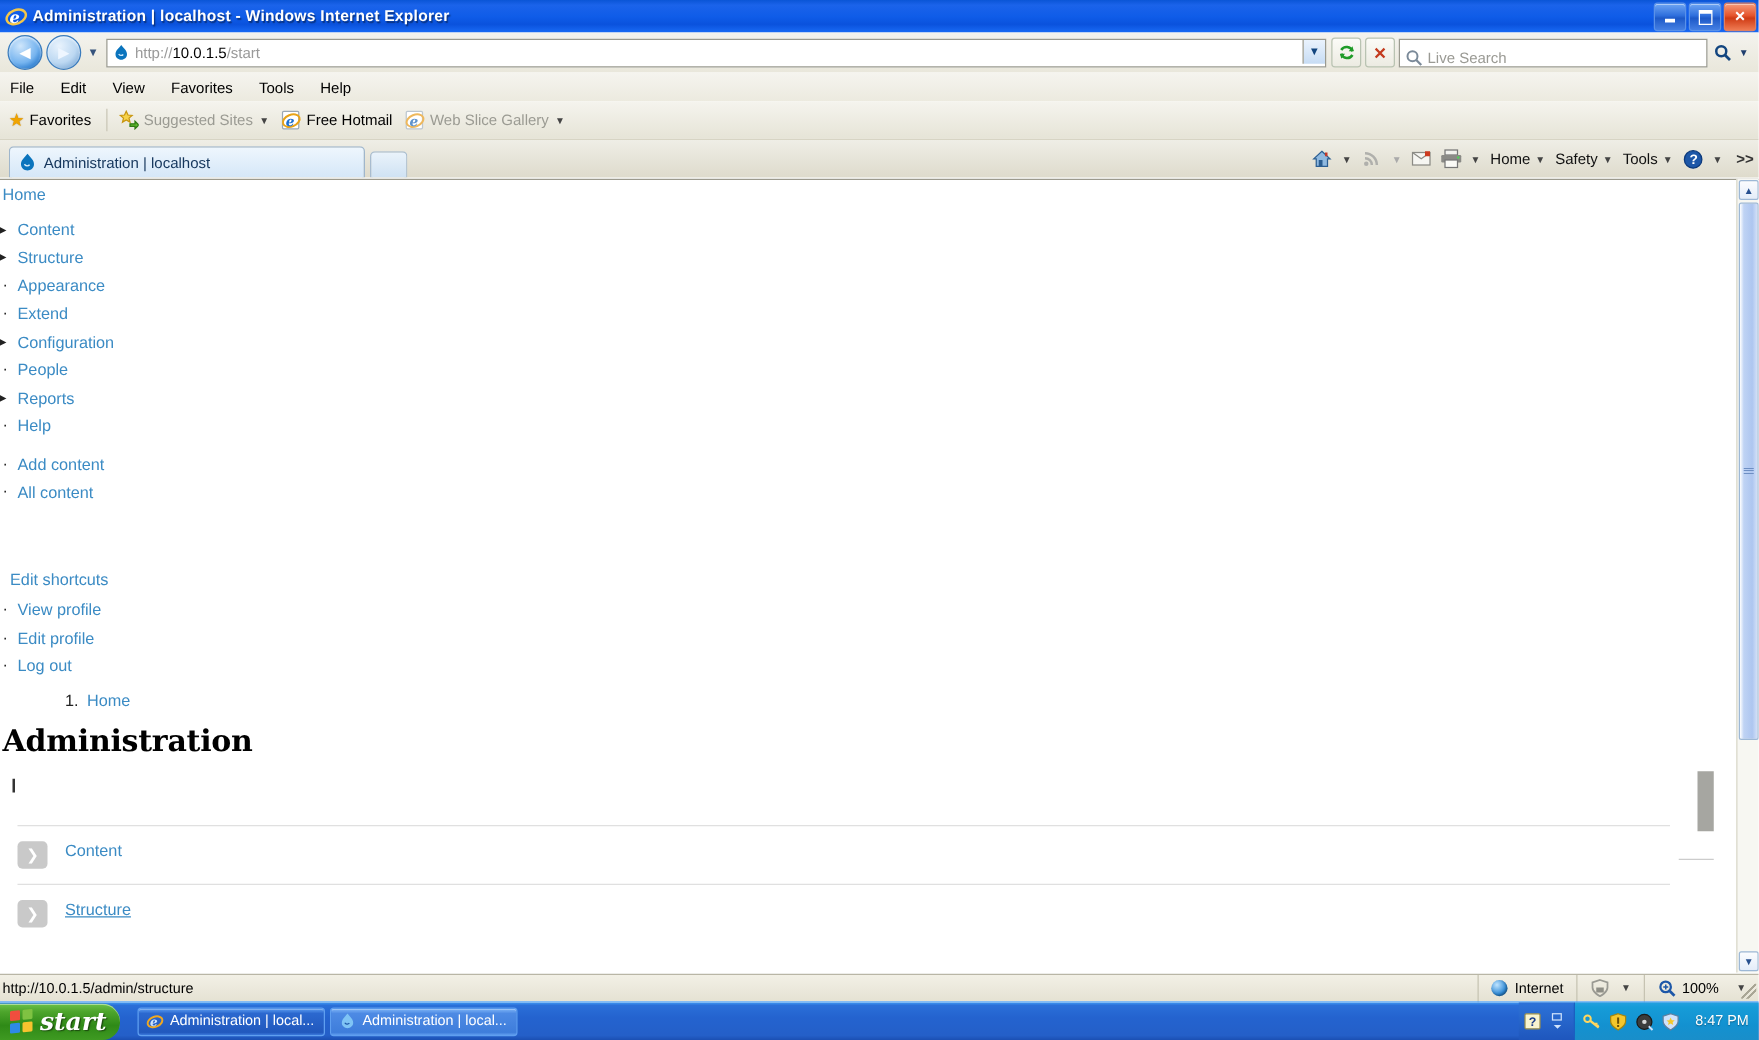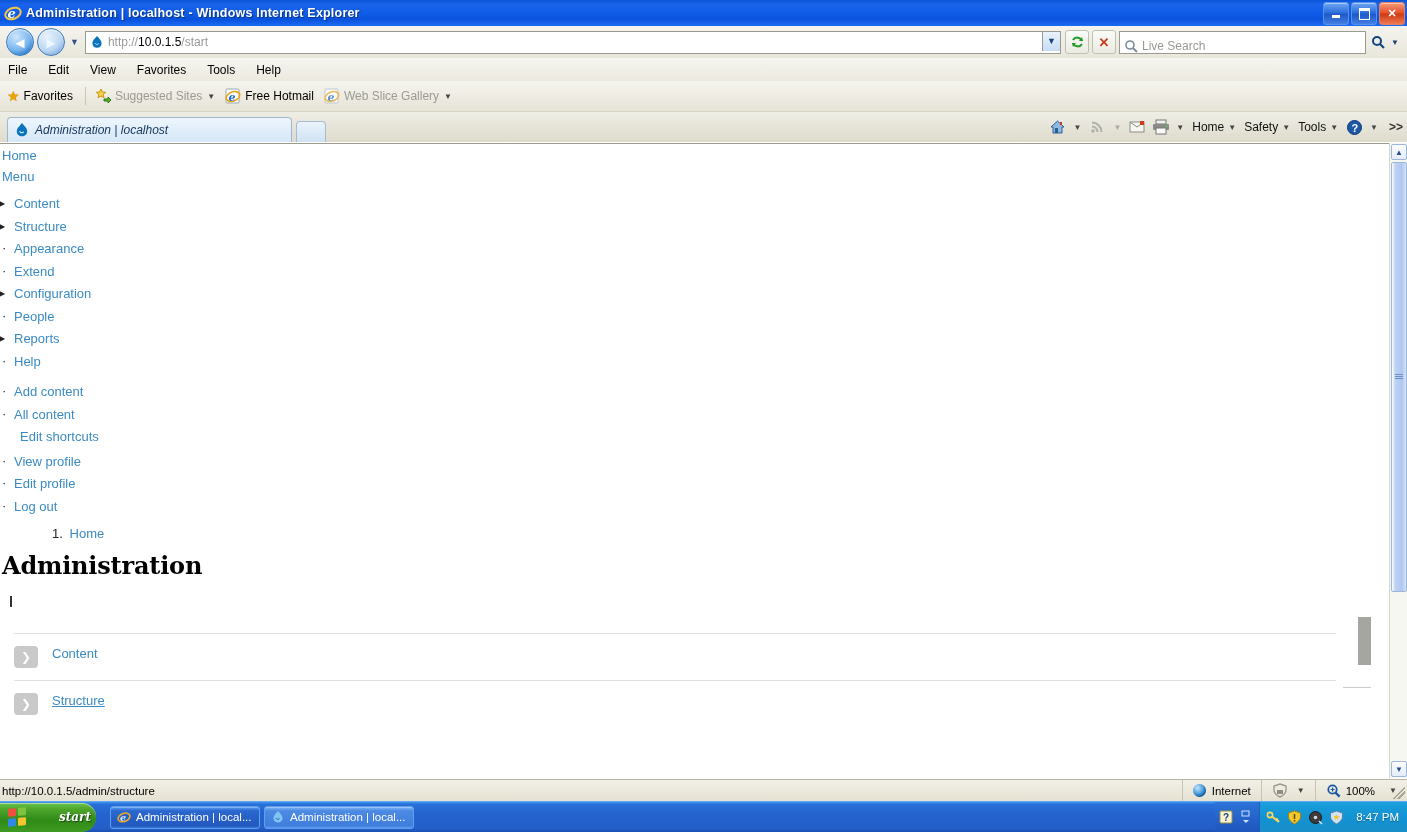--- a/index.html
+++ b/index.html
@@ -102,21 +102,21 @@
   .fav-item.grey{color:#9b9b93;}
   .fav-sep{width:1px;height:18px;background:#c9c6b6;margin:0 9px 0 2px;}
   .star{color:#f0a400;font-size:14px;margin-right:4px;text-shadow:0 0 1px #a06b00;}
   .ico-box{width:16px;height:16px;margin-right:4px;display:inline-block;}
   .caret{font-size:8px;margin-left:5px;color:#444;}
 
   
   .tabstrip{
     position:absolute;left:0;top:112px;width:1407px;height:30px;
     background:linear-gradient(to bottom,#efeee6,#dedbcc);
-    display:flex;align-items:flex-end;font-style:italic;
+    display:flex;align-items:flex-end;
   }
   .tab{
     height:25px;min-width:285px;box-sizing:border-box;
     background:linear-gradient(to bottom,#eef6fd,#d5e7f8);
     border:1px solid #9fb6cc;border-bottom:none;
     border-radius:4px 4px 0 0;margin-left:7px;
     display:flex;align-items:center;padding:0 10px 0 6px;
     font-size:12px;color:#15365c;
   }
   .tab .ico-box{margin-right:5px;}
@@ -148,21 +148,21 @@
   .page a{color:#3b8bc4;text-decoration:none;font-size:13px;}
   .toplinks{padding:2px 0 0 2px;}
   .toplinks div{line-height:19.5px;}
   .navlist{margin:6px 0 0 0;padding:0;list-style:none;}
   .navlist li{
     line-height:22.5px;padding-left:14px;position:relative;
   }
   .navlist li .mk{position:absolute;left:0;top:0;font-size:9px;color:#222;line-height:22.5px;}
   .navlist li .mk.tri{left:-1px;font-size:8px;}
   .navlist li .mk.dot{left:2px;font-size:13px;line-height:20px;}
-  .plainlink{line-height:22.5px;padding-left:20px;}
+  .plainlink{line-height:22.5px;padding-left:8px;margin-top:47px;}
   .breadcrumb{margin:8px 0 0 0;padding-left:52px;}
   .breadcrumb .num{color:#222;font-size:13px;}
   h1.admin-title{
     font-family:"DejaVu Serif","Liberation Serif",serif;
     font-size:24px;font-weight:bold;margin:10px 0 0 0;padding:0 0 0 2px;color:#000;
     letter-spacing:-.2px;
   }
   .tiny-cursor{
     margin:16px 0 0 10px;width:2px;height:11px;background:#333;
   }
@@ -246,23 +246,22 @@
     box-shadow:inset 0 1px 0 rgba(255,255,255,.45);
   }
   .startlogo{
     width:18px;height:18px;margin-right:6px;flex:0 0 auto;
     display:grid;grid-template-columns:1fr 1fr;grid-template-rows:1fr 1fr;gap:1.5px;
     transform:skewY(-6deg);
   }
   .startlogo i{display:block;border-radius:1px;}
   .start-text{
     color:#fff;font-family:"DejaVu Serif","Liberation Serif",serif;
-    font-style:italic;font-weight:bold;font-size:12px;
+    font-style:italic;font-weight:bold;font-size:20px;
     text-shadow:1px 1px 1px rgba(0,0,0,.5);
-    margin-left:27px;
   }
   .tasks{display:flex;align-items:center;margin-left:14px;gap:4px;}
   .taskitem{
     height:23px;width:150px;box-sizing:border-box;
     background:linear-gradient(to bottom,#5b9cf0,#2b68cf 18%,#2158bd 90%,#3b79db);
     border:1px solid #5f9ff0;border-radius:3px;
     display:flex;align-items:center;padding:0 6px;
     color:#fff;font-size:11.5px;white-space:nowrap;overflow:hidden;
     box-shadow:inset 0 1px 0 rgba(255,255,255,.25);
   }
@@ -472,21 +471,20 @@
         <span class="caret">▼</span>
     </span>
     <span class="chevs">&gt;&gt;</span>
   </div>
 
   <div class="viewport">
     <div class="page">
 
       <div class="toplinks">
         <div><a>Home</a></div>
-        <div><a>Menu</a></div>
       </div>
 
       <ul class="navlist">
         <li><span class="mk tri">▶</span><a>Content</a></li>
         <li><span class="mk tri">▶</span><a>Structure</a></li>
         <li><span class="mk dot">·</span><a>Appearance</a></li>
         <li><span class="mk dot">·</span><a>Extend</a></li>
         <li><span class="mk tri">▶</span><a>Configuration</a></li>
         <li><span class="mk dot">·</span><a>People</a></li>
         <li><span class="mk tri">▶</span><a>Reports</a></li>

